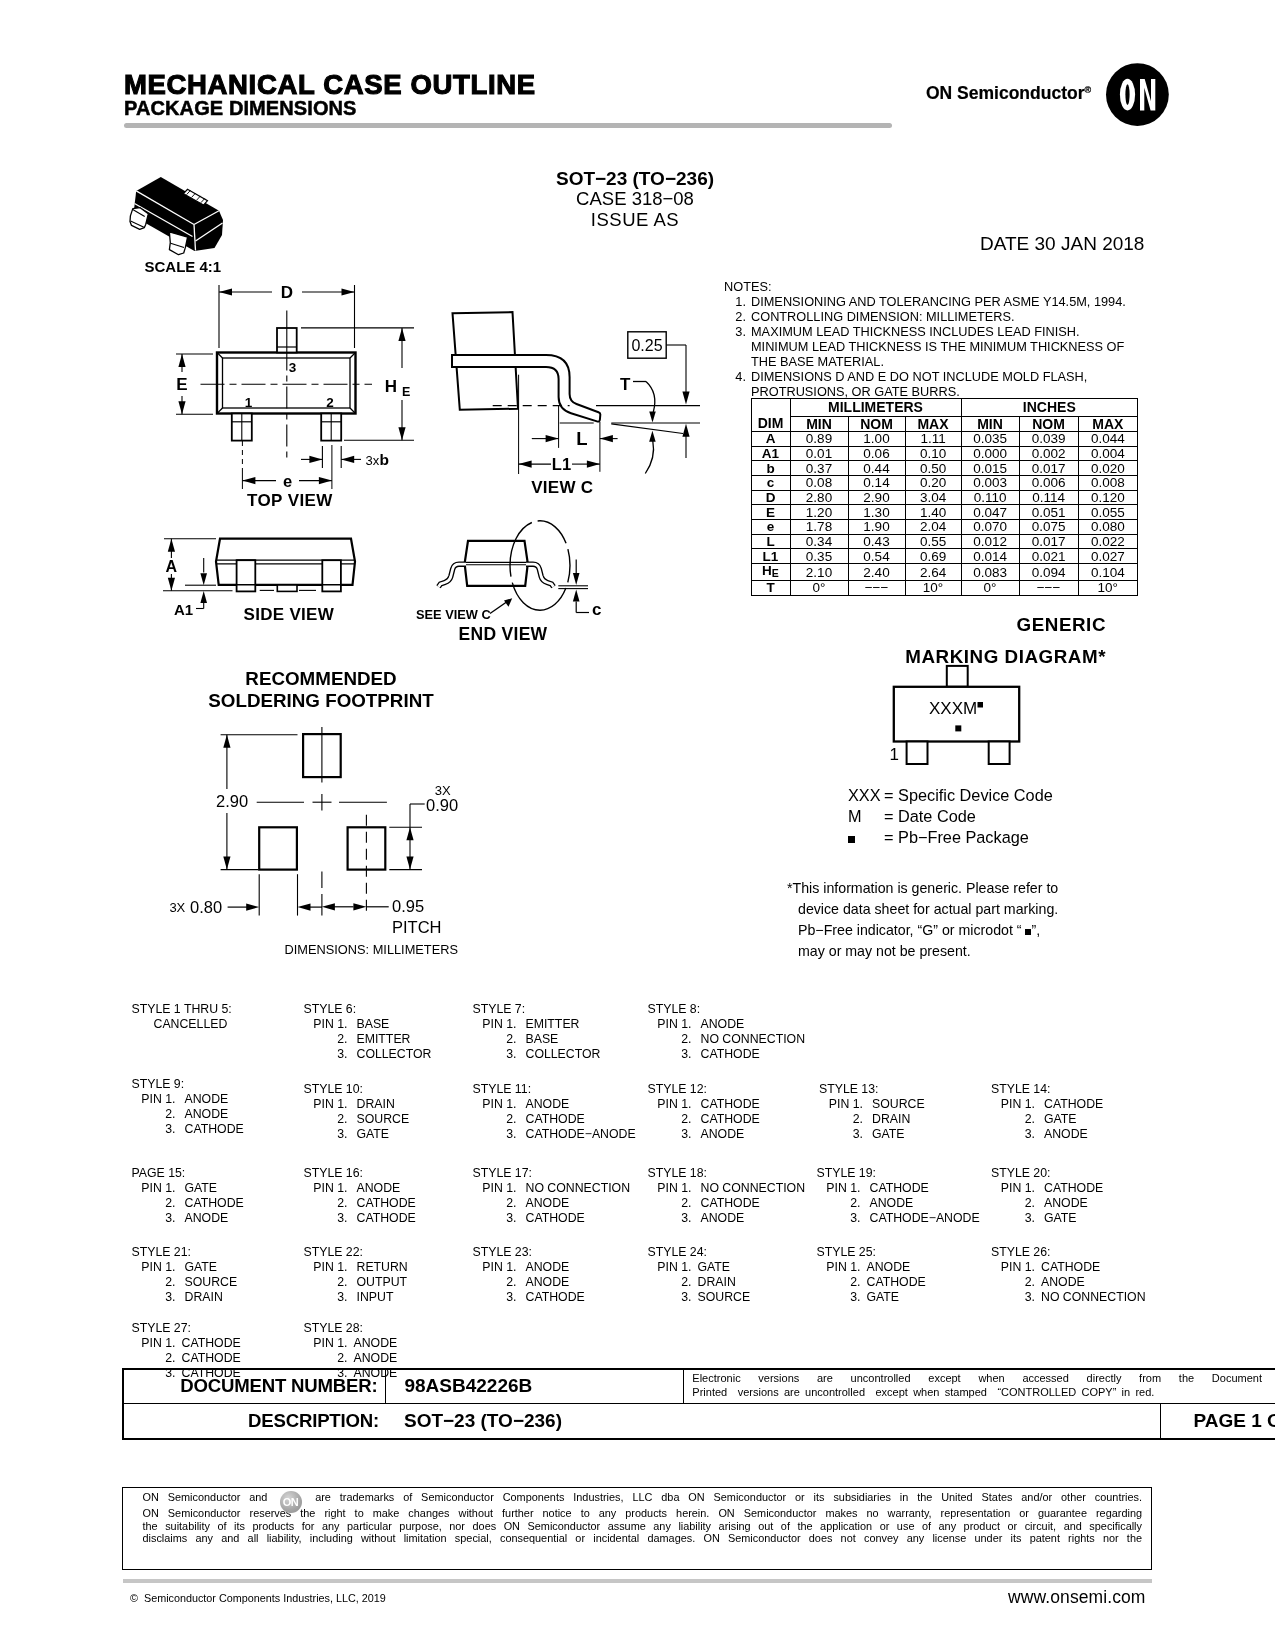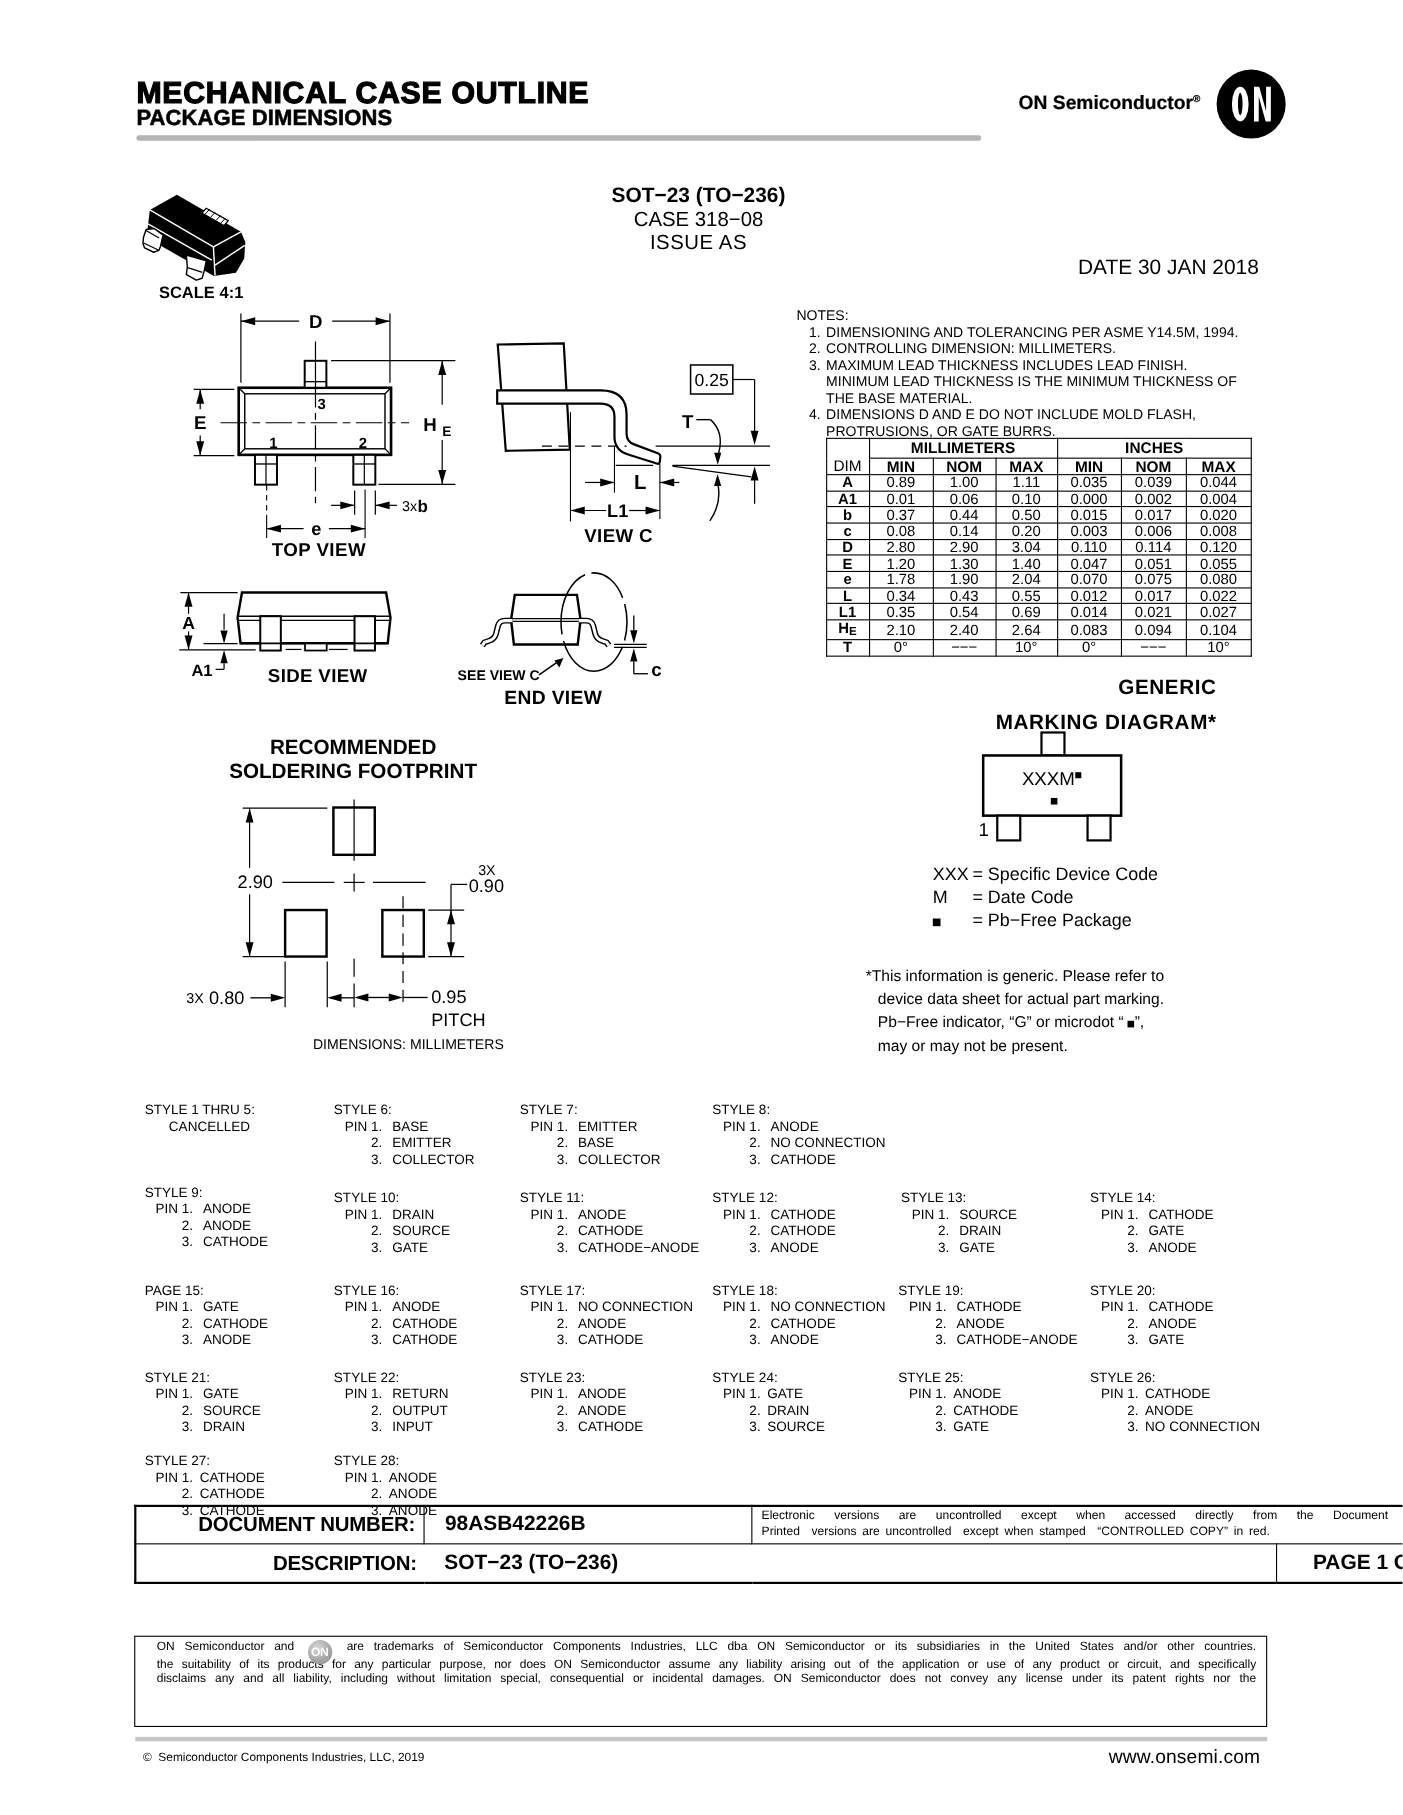--- a/index.html
+++ b/index.html
@@ -10,21 +10,21 @@
 .st{position:absolute;font-size:12.3px;line-height:15px;white-space:nowrap}
 .pn{display:inline-block;width:44px;text-align:right}
 .pt{margin-left:9px}
 .v .pt{margin-left:6px}
 .nn{display:inline-block;width:22px;text-align:right;margin-right:5px}
 .cc{padding-left:27px}
 .jl{text-align:justify;text-align-last:justify}
 table{border-collapse:collapse}
 #dimtable td{border:1.3px solid #000;text-align:center;font-size:13.5px;height:14.7px;line-height:13px;padding:0;white-space:nowrap}
 #dimtable .th{font-weight:bold;font-size:14px}
-#dimtable .dh{font-weight:normal;font-size:14px;vertical-align:bottom;padding-bottom:1px}
+#dimtable .dh{font-weight:bold;font-size:14px;vertical-align:bottom;padding-bottom:1px}
 #dimtable .rl{font-weight:bold;font-size:13.5px}
 #dimtable tr.h2{height:14.7px}
 #doctable td{padding:0}
 .f16{font-size:18.6px;letter-spacing:-.2px}
 .f17{font-size:19px}
 </style></head><body>
 
 <div class="a b" style="left:124px;top:69px;font-size:27.5px;letter-spacing:.65px;-webkit-text-stroke:1.1px #000">MECHANICAL CASE OUTLINE</div>
 <div class="a b" style="left:124px;top:97px;font-size:20px;letter-spacing:.1px;-webkit-text-stroke:.5px #000">PACKAGE DIMENSIONS</div>
 <div class="a" style="left:124px;top:123px;width:768px;height:5px;background:#b4b4b4;border-radius:2.5px"></div>
@@ -358,20 +358,21 @@
 <tr style="height:36px">
  <td style="text-align:right;padding-right:7px" class="b f16">DESCRIPTION:</td>
  <td colspan="2" style="border-right:1.6px solid #000;padding-left:18px" class="b f17">SOT−23 (TO−236)</td>
  <td class="b f17" style="text-align:center">PAGE 1 OF 1</td>
 </tr>
 </tbody>
   </table>
 
 <div class="a" style="left:121.5px;top:1486.5px;width:1030.5px;height:83px;border:1.6px solid #000;font-size:10.9px;line-height:12.5px;padding:3.6px 9px 0 20px">
  <div class="jl" style="margin-bottom:3.6px">ON Semiconductor and <span style="display:inline-block;width:30px"></span> are trademarks of Semiconductor Components Industries, LLC dba ON Semiconductor or its subsidiaries in the United States and/or other countries.</div>
+ <div class="jl">ON Semiconductor reserves the right to make changes without further notice to any products herein. ON Semiconductor makes no warranty, representation or guarantee regarding</div>
  <div class="jl">the suitability of its products for any particular purpose, nor does ON Semiconductor assume any liability arising out of the application or use of any product or circuit, and specifically</div>
  <div class="jl">disclaims any and all liability, including without limitation special, consequential or incidental damages. ON Semiconductor does not convey any license under its patent rights nor the</div>
 </div>
 <div class="a" style="left:279.5px;top:1490.5px;width:22px;height:22px;border-radius:50%;background:radial-gradient(circle at 38% 32%,#d6d6d6 0%,#a8a8a8 55%,#8a8a8a 100%);text-align:center;color:#fff;font-size:11px;font-weight:bold;line-height:22px;letter-spacing:-.5px">ON</div>
 <div class="a" style="left:123px;top:1578.5px;width:1029px;height:4.5px;background:#c6c6c6"></div>
 <div class="a" style="left:130px;top:1592px;font-size:10.8px">©&nbsp; Semiconductor Components Industries, LLC, 2019</div>
 <div class="a" style="left:1008px;top:1587px;font-size:17.5px;letter-spacing:.1px">www.onsemi.com</div>
 <svg class="a" style="left:158px;top:283px" width="270" height="226" viewBox="158 283 270 226" fill="#000" stroke="none">
 <line x1="219" y1="285" x2="219" y2="348" stroke="#000" stroke-width="1.1"></line>
 <line x1="354.5" y1="285" x2="354.5" y2="348" stroke="#000" stroke-width="1.1"></line>

